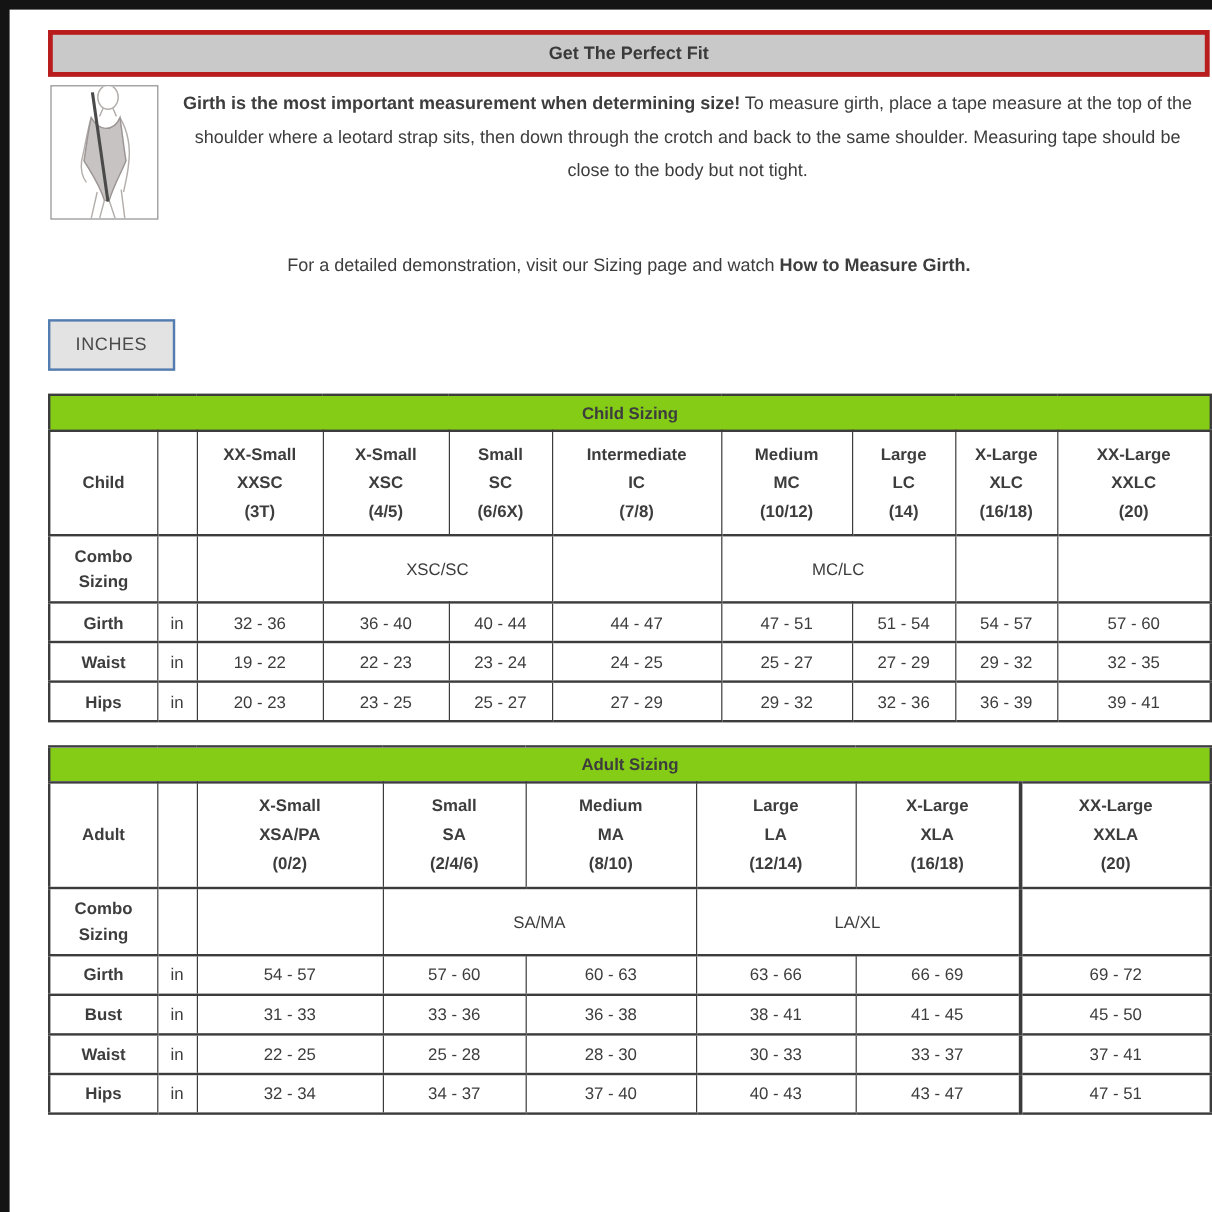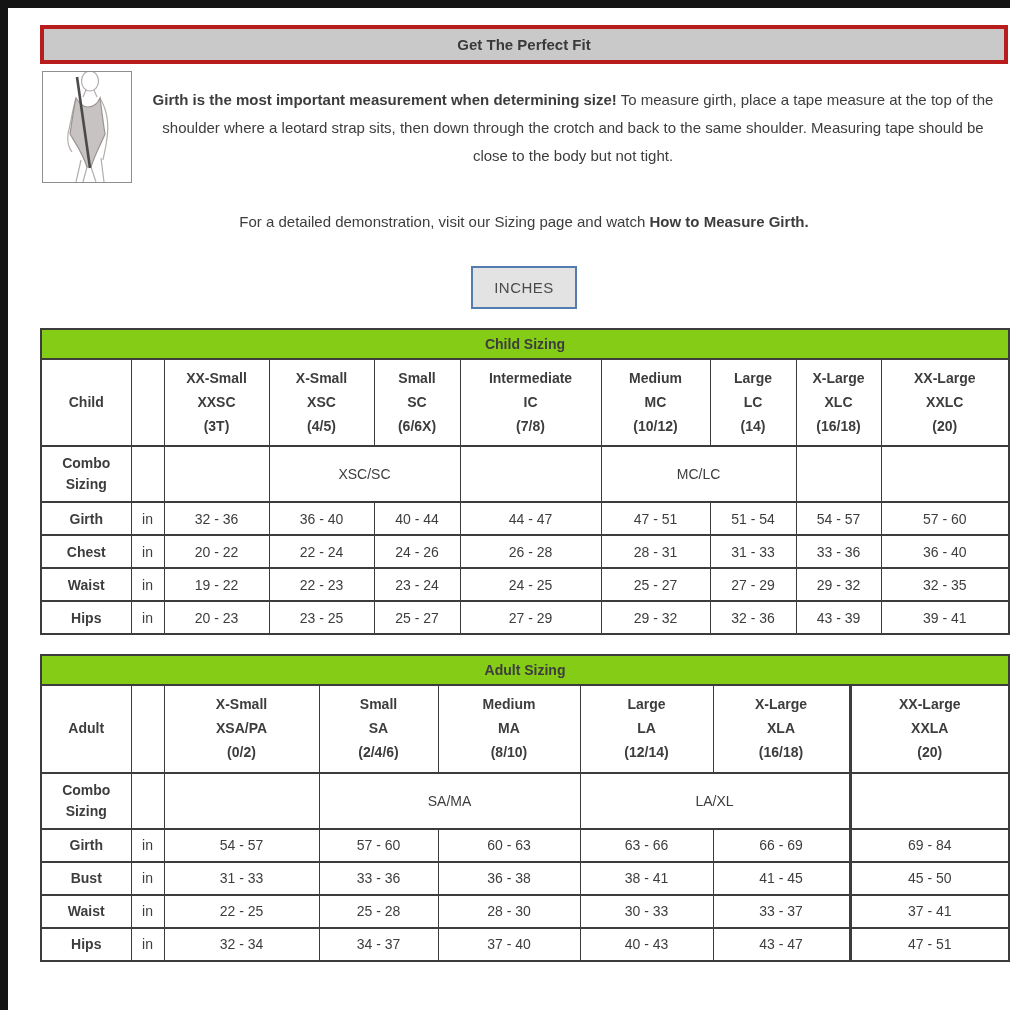--- a/index.html
+++ b/index.html
@@ -13,33 +13,33 @@
   .frame-left { position:absolute; top:0; left:0; width:8px; height:1010px; background:#141414; }
 
   .content { position:absolute; left:40px; top:25px; width:968px; }
 
   .title-bar {
     background:#c9c9c9; border:4px solid #b91c1c;
     text-align:center; font-weight:bold; font-size:15px;
     padding:7px 0; color:#3a3a3a;
   }
 
-  .intro { display:flex; margin-top:7px; align-items:center; }
+  .intro { display:flex; margin-top:7px; align-items:flex-start; }
   .figure-box {
     width:90px; height:112px; border:1px solid #8f8f8f; flex:none;
     background:#fff; margin-left:2px;
   }
   .intro-text {
     flex:1; text-align:center; font-size:15px; line-height:1.85;
     padding:2px 8px 0 14px;
   }
 
   .demo-line { text-align:center; font-size:15px; margin-top:30px; }
 
-  .unit-row { display:flex; justify-content:center; margin-top:36px; }
+  .unit-row { display:flex; margin-top:36px; }
   .unit-btn {
     font-family:inherit; font-size:15px; color:#4a4a4a; letter-spacing:0.5px;
     background:#ffffff; border:1px solid #b9b9b9; padding:12px 22px; cursor:pointer;
   }
   .unit-btn.active {
     background:#e3e3e3; border:2px solid #537cb0; padding:11px 21px;
   }
 
   .guide-note { text-align:center; font-size:14px; margin-top:32px; }
 
@@ -175,53 +175,41 @@
           <td class="value-cell">32 - 36</td>
           <td class="value-cell">36 - 40</td>
           <td class="value-cell">40 - 44</td>
           <td class="value-cell">44 - 47</td>
           <td class="value-cell">47 - 51</td>
           <td class="value-cell">51 - 54</td>
           <td class="value-cell">54 - 57</td>
           <td class="value-cell">57 - 60</td>
         </tr>
         <tr class="data-row">
-          <td class="row-label">Chest</td>
-          <td class="unit-cell">in</td>
-          <td class="value-cell">20 - 22</td>
-          <td class="value-cell">22 - 24</td>
-          <td class="value-cell">24 - 26</td>
-          <td class="value-cell">26 - 28</td>
-          <td class="value-cell">28 - 31</td>
-          <td class="value-cell">31 - 33</td>
-          <td class="value-cell">33 - 36</td>
-          <td class="value-cell">36 - 40</td>
-        </tr>
-        <tr class="data-row">
           <td class="row-label">Waist</td>
           <td class="unit-cell">in</td>
           <td class="value-cell">19 - 22</td>
           <td class="value-cell">22 - 23</td>
           <td class="value-cell">23 - 24</td>
           <td class="value-cell">24 - 25</td>
           <td class="value-cell">25 - 27</td>
           <td class="value-cell">27 - 29</td>
           <td class="value-cell">29 - 32</td>
           <td class="value-cell">32 - 35</td>
         </tr>
         <tr class="data-row">
           <td class="row-label">Hips</td>
           <td class="unit-cell">in</td>
           <td class="value-cell">20 - 23</td>
           <td class="value-cell">23 - 25</td>
           <td class="value-cell">25 - 27</td>
           <td class="value-cell">27 - 29</td>
           <td class="value-cell">29 - 32</td>
           <td class="value-cell">32 - 36</td>
-          <td class="value-cell">43 - 39</td>
+          <td class="value-cell">36 - 39</td>
           <td class="value-cell">39 - 41</td>
         </tr>
       </tbody>
     </table>
 
   <table class="sizing-table" id="adult-table">
       <colgroup>
         <col style="width: 90px;">
         <col style="width: 33px;">
         <col style="width: 155px;">
@@ -278,21 +266,21 @@
           <td class="combo-cell thick-left" colspan="1"></td>
         </tr>
         <tr class="data-row">
           <td class="row-label">Girth</td>
           <td class="unit-cell">in</td>
           <td class="value-cell">54 - 57</td>
           <td class="value-cell">57 - 60</td>
           <td class="value-cell">60 - 63</td>
           <td class="value-cell">63 - 66</td>
           <td class="value-cell">66 - 69</td>
-          <td class="value-cell thick-left">69 - 84</td>
+          <td class="value-cell thick-left">69 - 72</td>
         </tr>
         <tr class="data-row">
           <td class="row-label">Bust</td>
           <td class="unit-cell">in</td>
           <td class="value-cell">31 - 33</td>
           <td class="value-cell">33 - 36</td>
           <td class="value-cell">36 - 38</td>
           <td class="value-cell">38 - 41</td>
           <td class="value-cell">41 - 45</td>
           <td class="value-cell thick-left">45 - 50</td>

